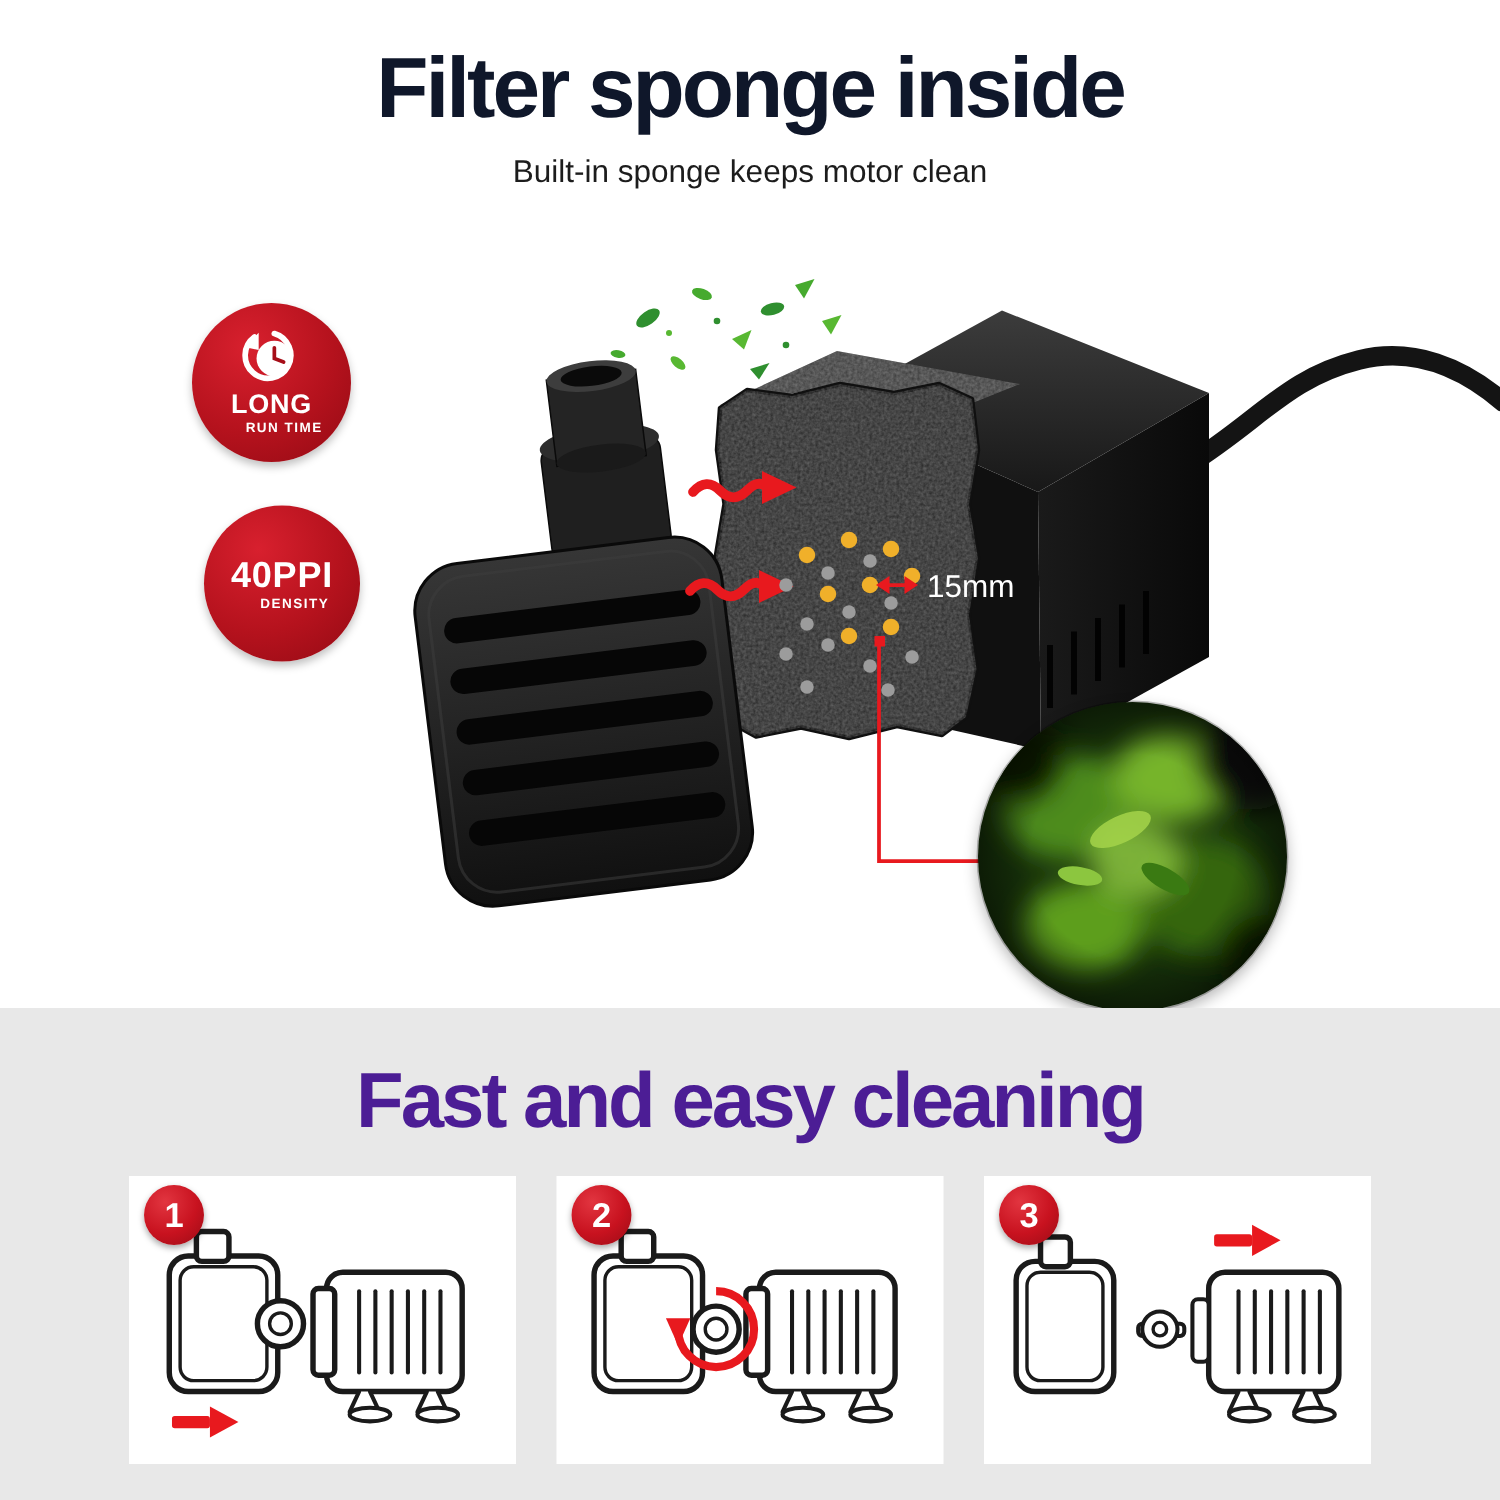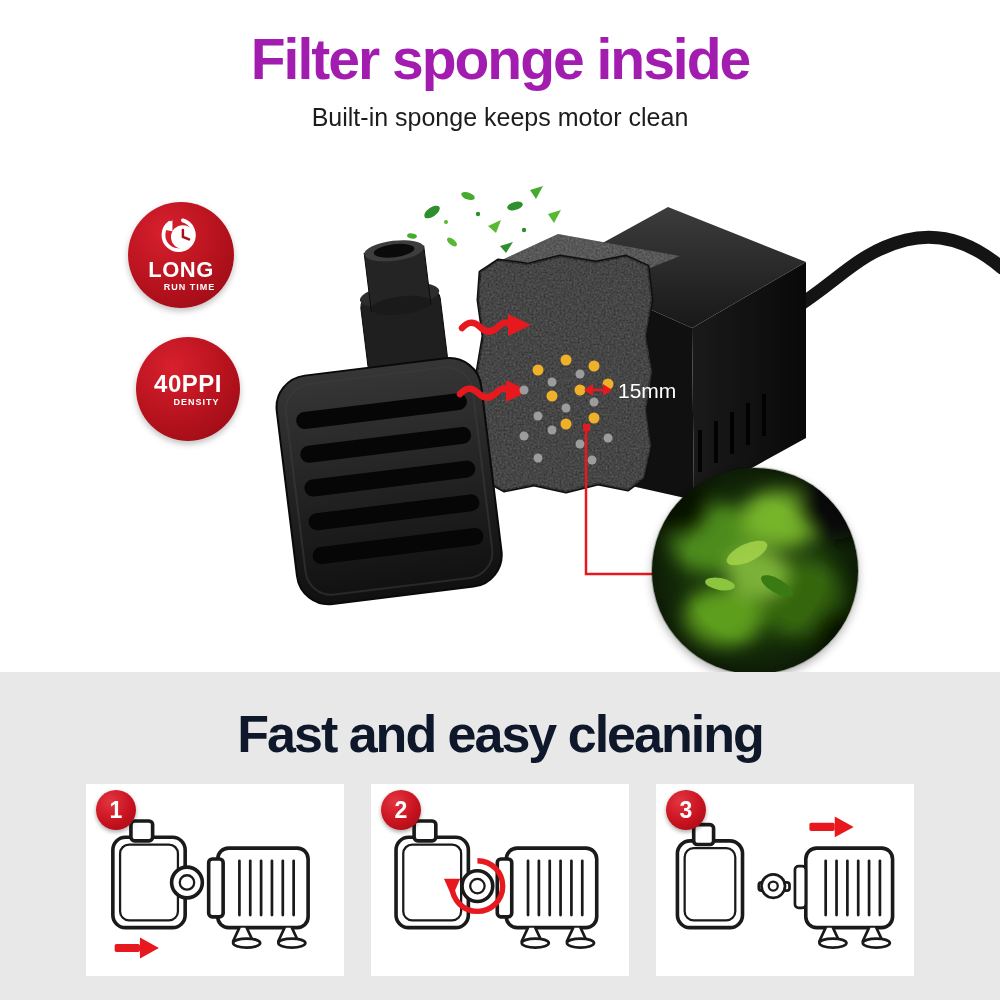--- a/index.html
+++ b/index.html
@@ -1,46 +1,46 @@
 <!DOCTYPE html>
 <html><head>
 <meta charset="utf-8">
 <style>
   html,body{margin:0;padding:0;background:#ccc;}
   .page{position:relative;width:1000px;height:1000px;margin:0 auto;background:#fff;
         font-family:"Liberation Sans","DejaVu Sans",sans-serif;overflow:hidden;color:#111;}
 
   
   .top-head{position:relative;z-index:4;text-align:center;}
-  h1.title{margin:26px 0 8px;font-size:57px;font-weight:800;letter-spacing:-2px;color:#a21caf;}
-  .subtitle{margin:0;font-size:25px;line-height:1.42;color:#1c1c1c;}
+  h1.title{margin:26px 0 8px;font-size:57px;font-weight:800;letter-spacing:-2px;color:#0f172a;}
+  .subtitle{margin:0;font-size:21px;line-height:1.42;color:#1c1c1c;}
 
   
   .badge{position:absolute;z-index:5;border-radius:50%;color:#fff;text-align:center;
          display:flex;flex-direction:column;align-items:center;justify-content:center;
          background:radial-gradient(circle at 35% 28%, #d8202e 0%, #b5121d 55%, #930a14 100%);
          box-shadow:0 3px 6px rgba(0,0,0,.25);}
   .badge-1{left:128px;top:202px;width:106px;height:106px;}
   .badge-2{left:136px;top:337px;width:104px;height:104px;}
-  .badge .main{font-weight:800;font-size:22px;letter-spacing:.5px;line-height:1.05;}
+  .badge .main{font-weight:800;font-size:18px;letter-spacing:.5px;line-height:1.05;}
   .badge-2 .main{font-size:24px;}
   .badge .sub{font-weight:700;font-size:9px;letter-spacing:1px;margin-top:1px;padding-left:17px;}
   .clock{width:42px;height:38px;margin-bottom:2px;}
 
   
   svg.product{position:absolute;left:0;top:0;z-index:1;pointer-events:none;}
 
   
   .inset{position:absolute;z-index:3;left:652px;top:468px;width:206px;height:206px;border-radius:50%;
          overflow:hidden;box-shadow:0 0 0 1px rgba(0,0,0,.25), 0 4px 10px rgba(0,0,0,.3);}
   .inset svg{display:block;}
 
   
   .bottom{position:absolute;left:0;top:672px;width:1000px;height:328px;background:#e8e8e8;z-index:4;}
-  h2.sub-title{margin:32px 0 0;text-align:center;font-size:52px;font-weight:800;letter-spacing:-2px;color:#0f172a;}
+  h2.sub-title{margin:32px 0 0;text-align:center;font-size:52px;font-weight:800;letter-spacing:-2px;color:#4c1d95;}
   .steps{display:flex;gap:27px;padding:0 86px;margin-top:20px;}
   .step-card{position:relative;width:258px;height:192px;background:#fff;flex:0 0 auto;}
   .step-num{position:absolute;left:10px;top:6px;width:40px;height:40px;border-radius:50%;
             background:radial-gradient(circle at 35% 28%, #e23540 0%, #c8121f 55%, #9a0c16 100%);
             color:#fff;font-weight:800;font-size:23px;display:flex;align-items:center;justify-content:center;
             box-shadow:0 2px 4px rgba(0,0,0,.35);}
   .step-art{display:block;margin:24px auto 0;width:226px;height:158px;}
 </style>
 </head>
 <body>

